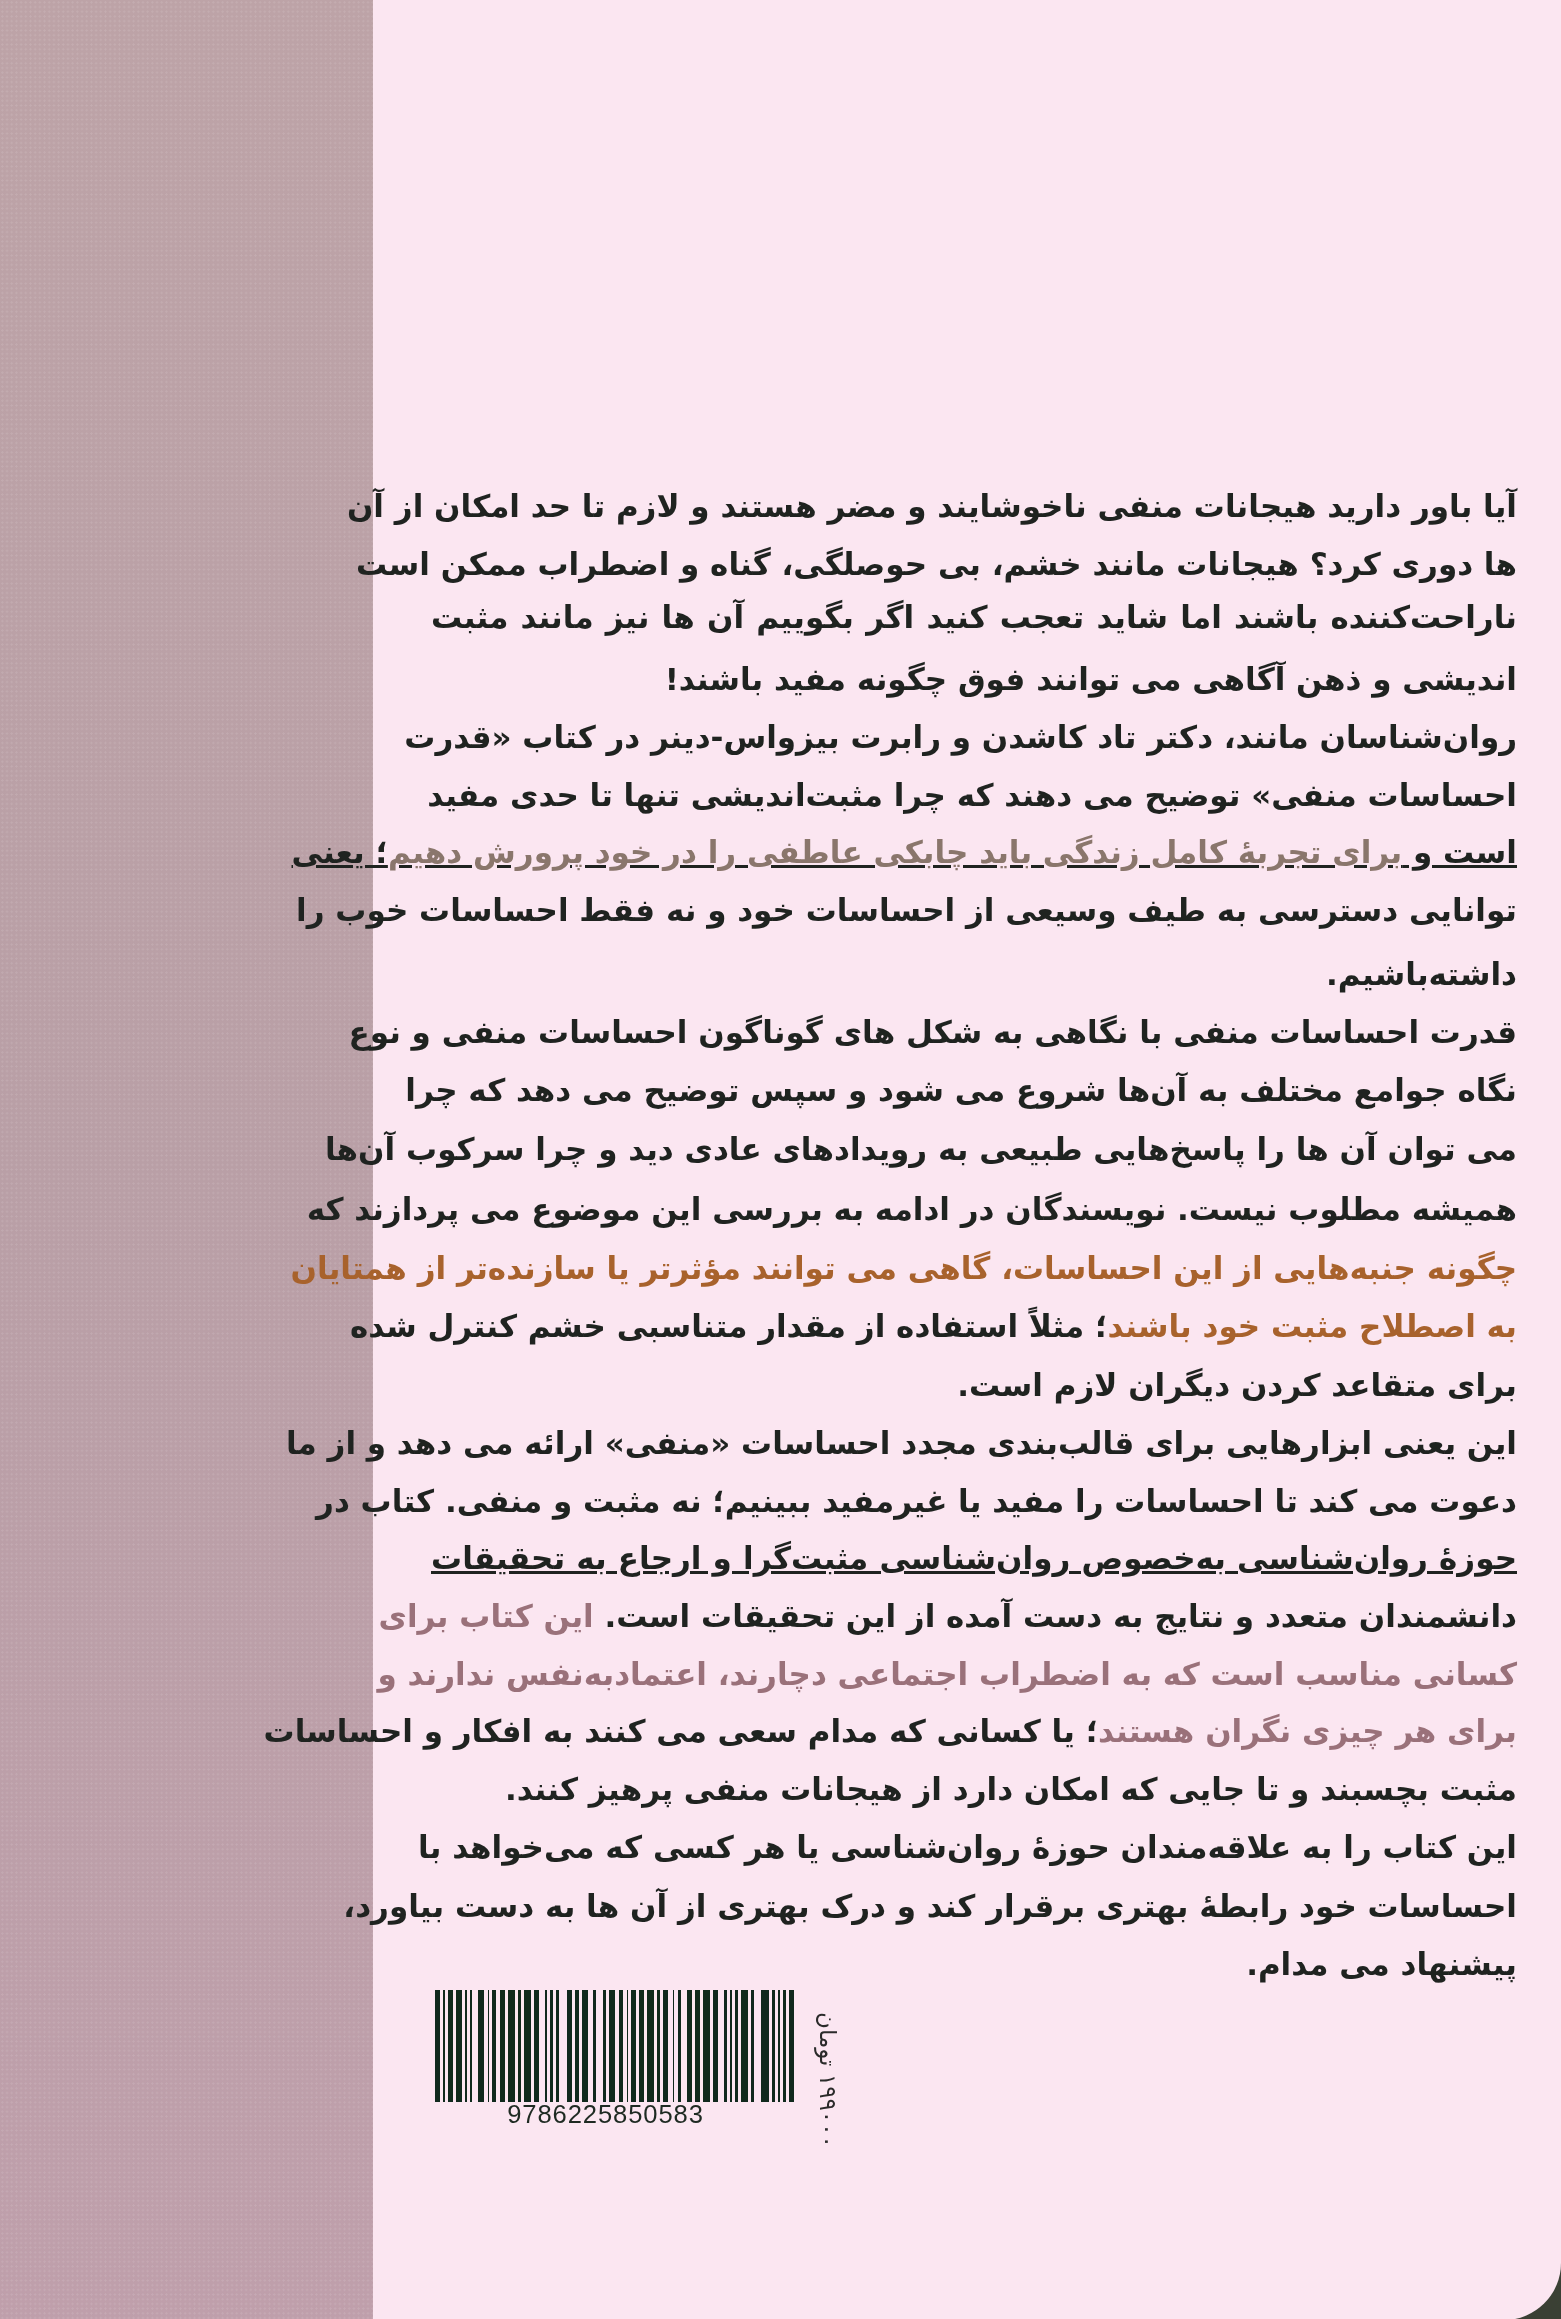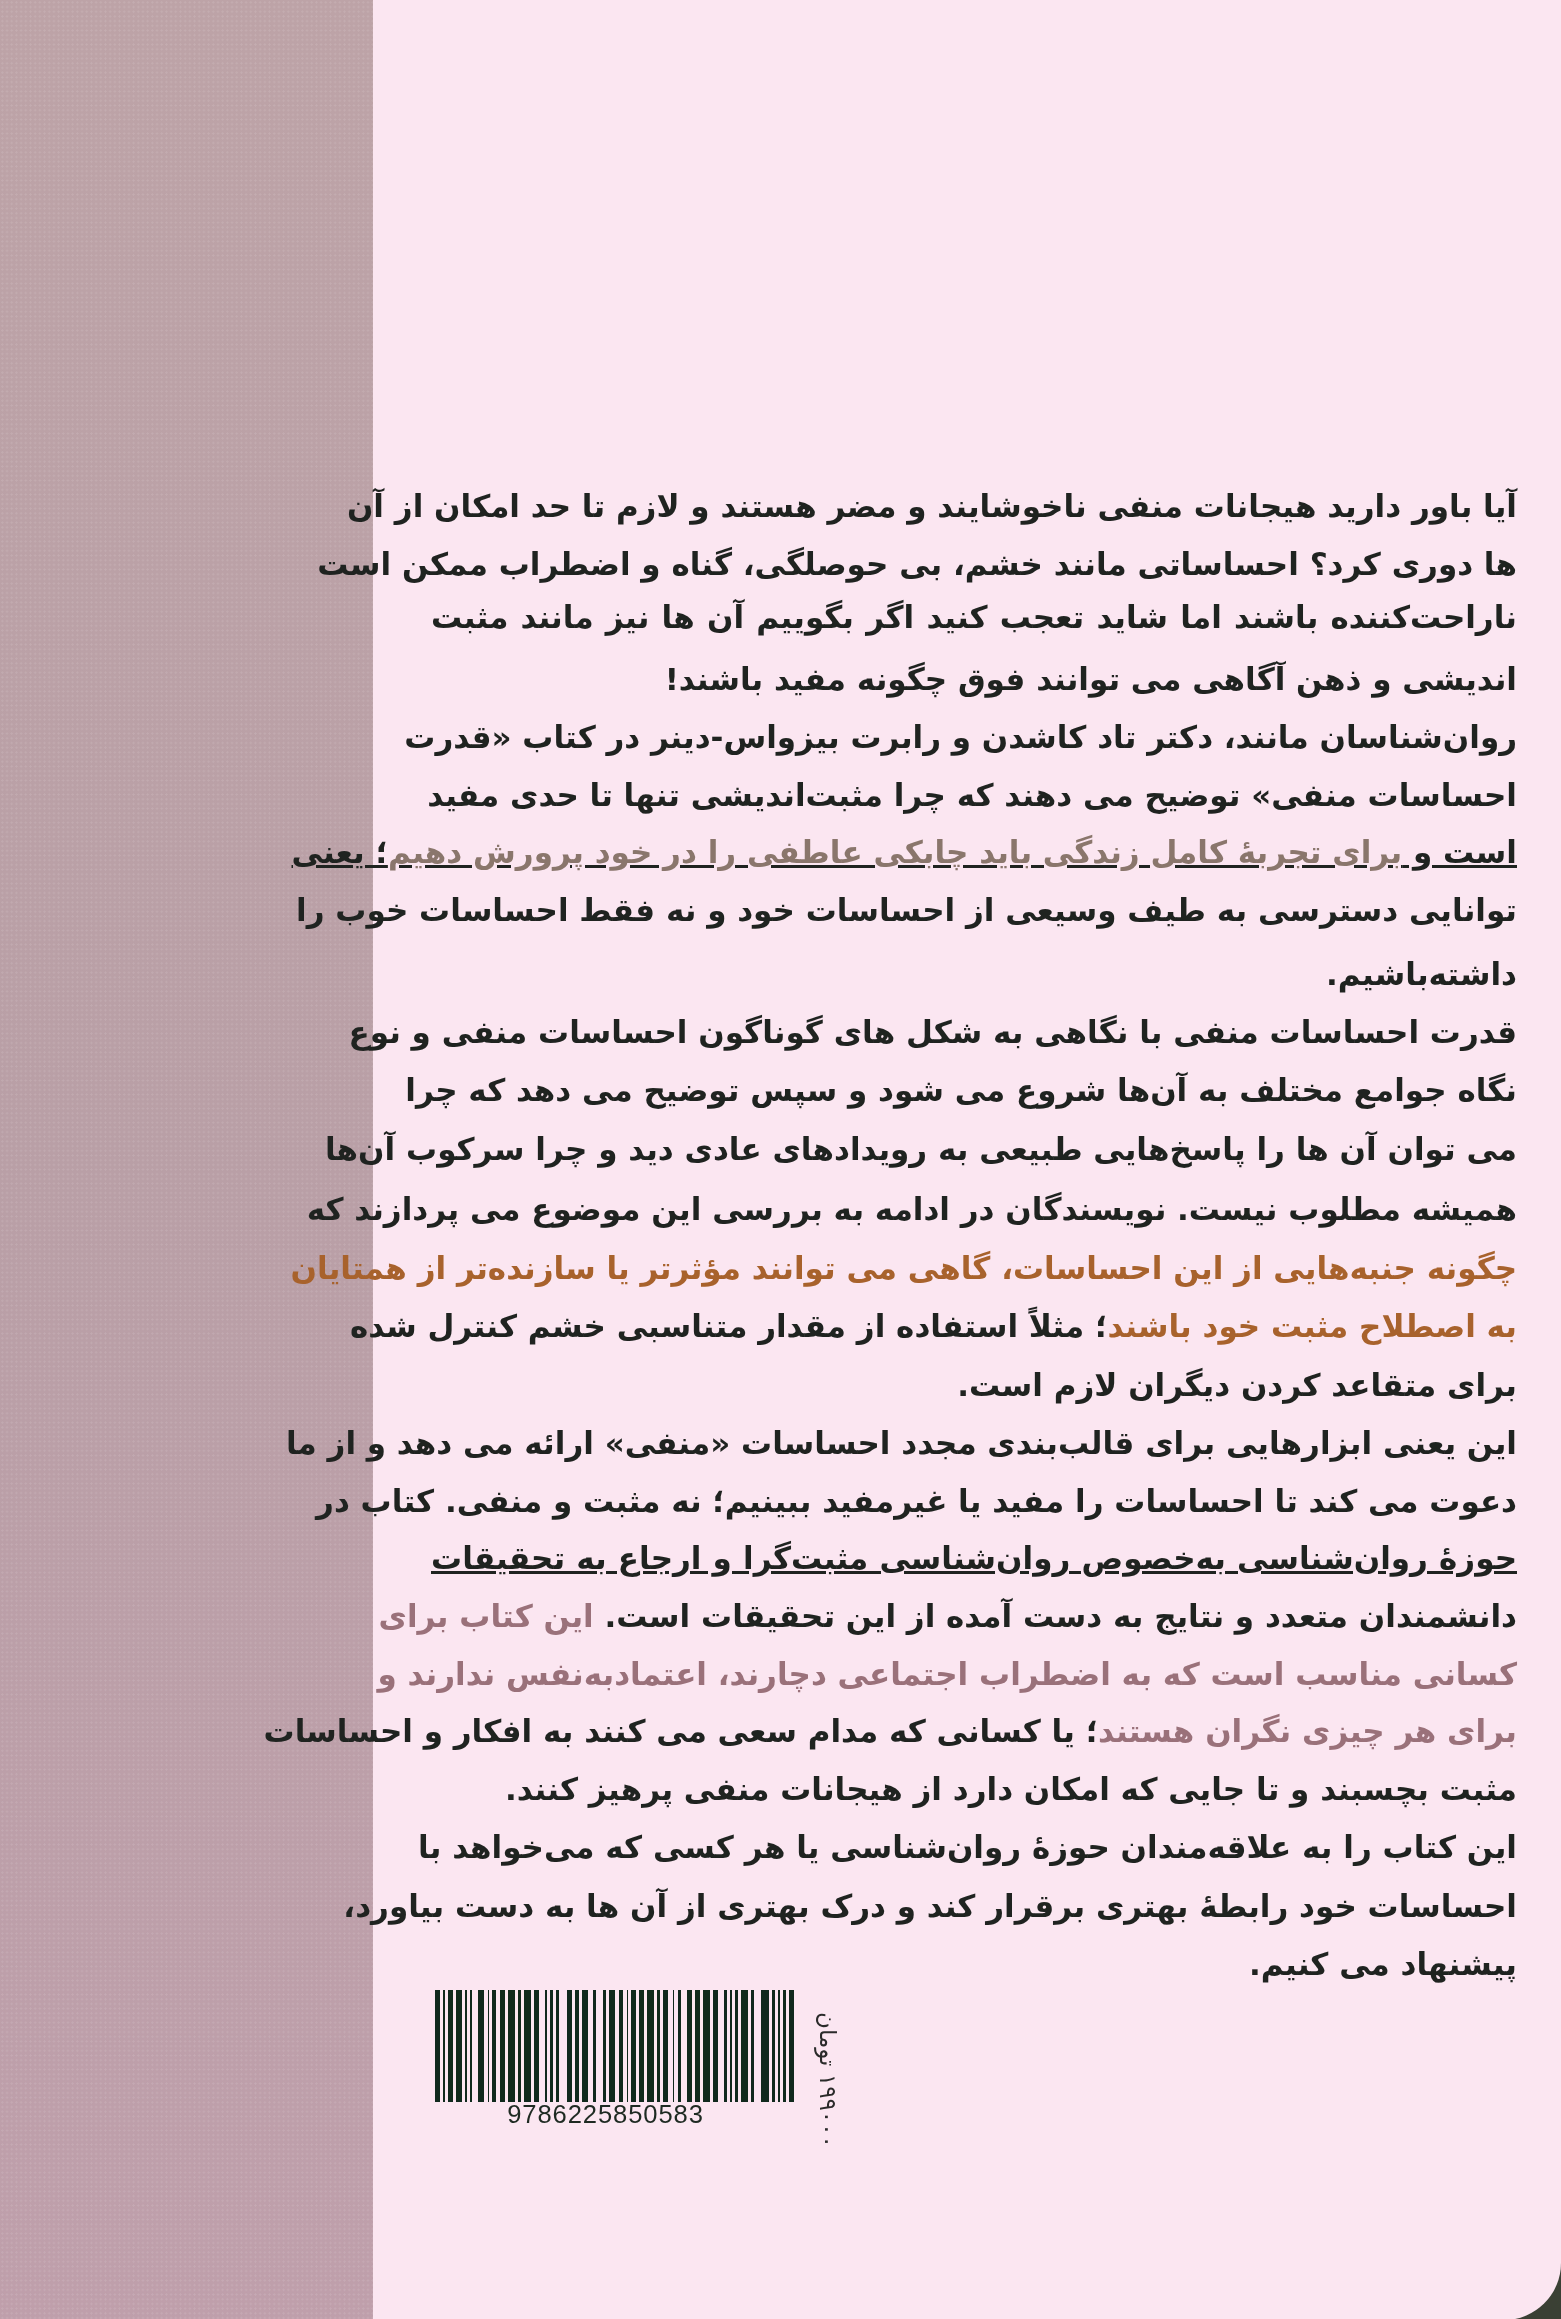--- a/index.html
+++ b/index.html
@@ -58,21 +58,21 @@
   }
 </style>
 </head>
 <body>
 
 <div class="cover">
   <div class="spine-band"></div>
 
   <div class="blurb" id="blurb">
       <div class="line" style="top: 478px;"><span>آیا باور دارید هیجانات منفی ناخوشایند و مضر هستند و لازم تا حد امکان از آن</span></div>
-      <div class="line" style="top: 536px;"><span>ها دوری کرد؟ احساساتی مانند خشم، بی حوصلگی، گناه و اضطراب ممکن است</span></div>
+      <div class="line" style="top: 536px;"><span>ها دوری کرد؟ هیجانات مانند خشم، بی حوصلگی، گناه و اضطراب ممکن است</span></div>
       <div class="line" style="top: 589px;"><span>ناراحت‌کننده باشند اما شاید تعجب کنید اگر بگوییم آن ها نیز مانند مثبت</span></div>
       <div class="line last" style="top: 651px;"><span>اندیشی و ذهن آگاهی می توانند فوق چگونه مفید باشند!</span></div>
       <div class="line" style="top: 709px;"><span>روان‌شناسان مانند، دکتر تاد کاشدن و رابرت بیزواس-دینر در کتاب «قدرت</span></div>
       <div class="line" style="top: 767px;"><span>احساسات منفی» توضیح می دهند که چرا مثبت‌اندیشی تنها تا حدی مفید</span></div>
       <div class="line" style="top: 824px; text-decoration: underline;"><span>است و </span><span class="hl-gray">برای تجربهٔ کامل زندگی باید چابکی عاطفی را در خود پرورش دهیم</span><span>؛ یعنی</span></div>
       <div class="line" style="top: 882px;"><span>توانایی دسترسی به طیف وسیعی از احساسات خود و نه فقط احساسات خوب را</span></div>
       <div class="line last" style="top: 946px;"><span>داشته‌باشیم.</span></div>
       <div class="line" style="top: 1004px;"><span>قدرت احساسات منفی با نگاهی به شکل های گوناگون احساسات منفی و نوع</span></div>
       <div class="line" style="top: 1062px;"><span>نگاه جوامع مختلف به آن‌ها شروع می شود و سپس توضیح می دهد که چرا</span></div>
       <div class="line" style="top: 1121px;"><span>می توان آن ها را پاسخ‌هایی طبیعی به رویدادهای عادی دید و چرا سرکوب آن‌ها</span></div>
@@ -82,21 +82,21 @@
       <div class="line last" style="top: 1357px;"><span>برای متقاعد کردن دیگران لازم است.</span></div>
       <div class="line" style="top: 1415px;"><span>این یعنی ابزارهایی برای قالب‌بندی مجدد احساسات «منفی» ارائه می دهد و از ما</span></div>
       <div class="line" style="top: 1473px;"><span>دعوت می کند تا احساسات را مفید یا غیرمفید ببینیم؛ نه مثبت و منفی. کتاب در</span></div>
       <div class="line" style="top: 1530px; text-decoration: underline;"><span>حوزهٔ روان‌شناسی به‌خصوص روان‌شناسی مثبت‌گرا و ارجاع به تحقیقات</span></div>
       <div class="line" style="top: 1588px;"><span>دانشمندان متعدد و نتایج به دست آمده از این تحقیقات است. </span><span class="hl-mauve">این کتاب برای</span></div>
       <div class="line" style="top: 1646px;"><span class="hl-mauve">کسانی مناسب است که به اضطراب اجتماعی دچارند، اعتماد‌به‌نفس ندارند و</span></div>
       <div class="line" style="top: 1703px;"><span class="hl-mauve">برای هر چیزی نگران هستند</span><span>؛ یا کسانی که مدام سعی می کنند به افکار و احساسات</span></div>
       <div class="line last" style="top: 1761px;"><span>مثبت بچسبند و تا جایی که امکان دارد از هیجانات منفی پرهیز کنند.</span></div>
       <div class="line" style="top: 1819px;"><span>این کتاب را به علاقه‌مندان حوزهٔ روان‌شناسی یا هر کسی که می‌خواهد با</span></div>
       <div class="line" style="top: 1878px;"><span>احساسات خود رابطهٔ بهتری برقرار کند و درک بهتری از آن ها به دست بیاورد،</span></div>
-      <div class="line last" style="top: 1936px;"><span>پیشنهاد می کنیم.</span></div>
+      <div class="line last" style="top: 1936px;"><span>پیشنهاد می مدام.</span></div>
     </div>
 
   <div class="barcode-wrap">
     <div class="barcode" id="barcode">
         <span style="width: 4.8px; background: rgb(16, 41, 29);"></span>
         <span style="width: 3.2px; background: transparent;"></span>
         <span style="width: 1.6px; background: rgb(16, 41, 29);"></span>
         <span style="width: 3.2px; background: transparent;"></span>
         <span style="width: 4.8px; background: rgb(16, 41, 29);"></span>
         <span style="width: 3.2px; background: transparent;"></span>

